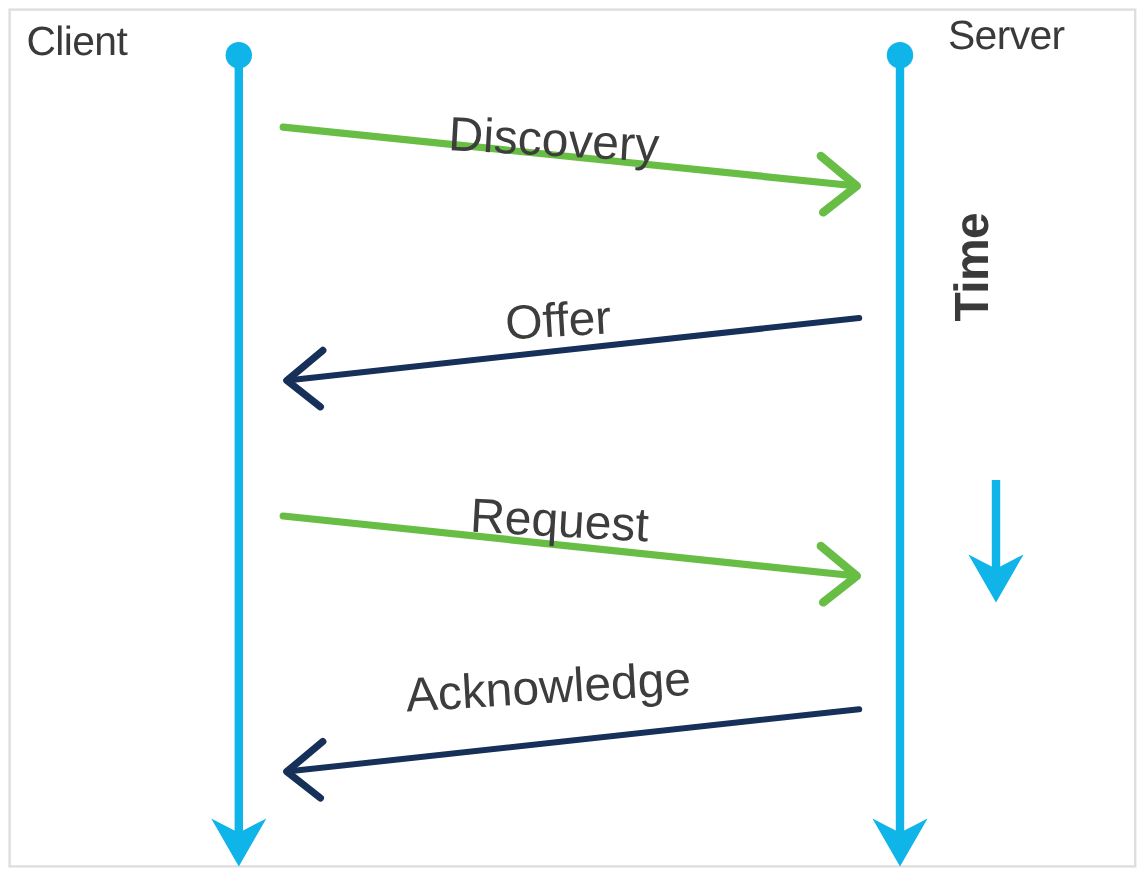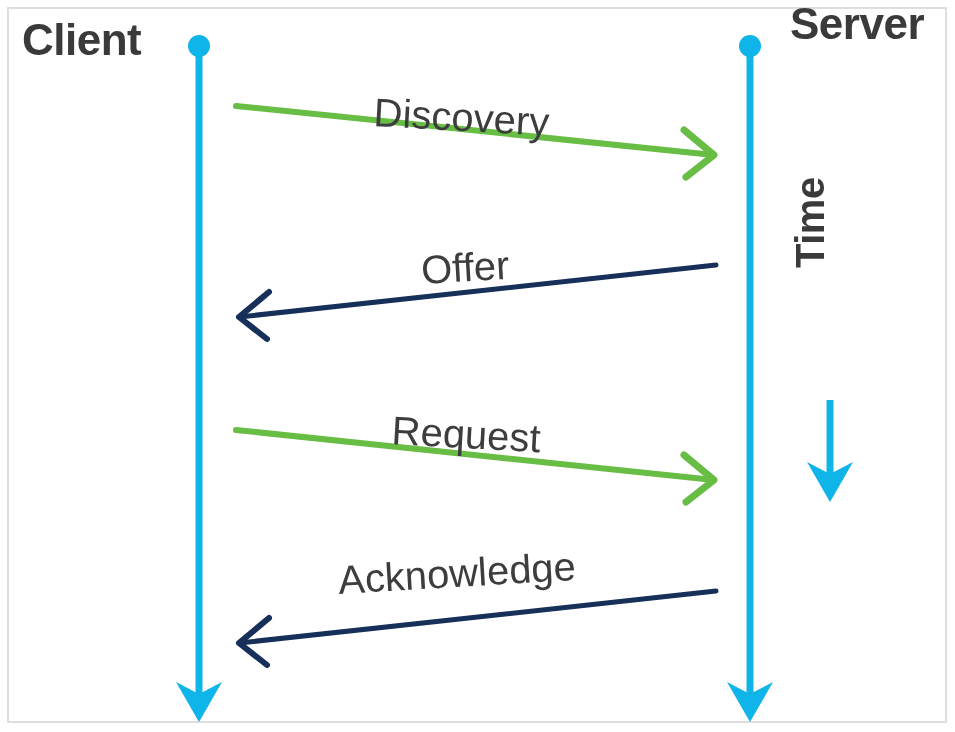--- a/index.html
+++ b/index.html
@@ -34,29 +34,29 @@
     position: absolute;
     left: 0;
     top: 0;
     width: 955px;
     height: 732px;
     display: block;
   }
   .actor-label {
     position: absolute;
     font-family: "Liberation Sans", sans-serif;
-    font-weight: bold;
-    font-size: 44px;
+    font-weight: normal;
+    font-size: 34px;
     line-height: 1;
     color: #3a3a3a;
     letter-spacing: -0.5px;
     white-space: nowrap;
   }
   #actor-client-label { left: 22px; top: 18px; }
-  #actor-server-label { left: 790px; top: 2px; }
+  #actor-server-label { left: 790px; top: 13px; }
 
   .time-label {
     position: absolute;
     left: 790px;
     top: 268px;
     font-family: "Liberation Sans", sans-serif;
     font-weight: bold;
     font-size: 40px;
     line-height: 1;
     color: #3a3a3a;

